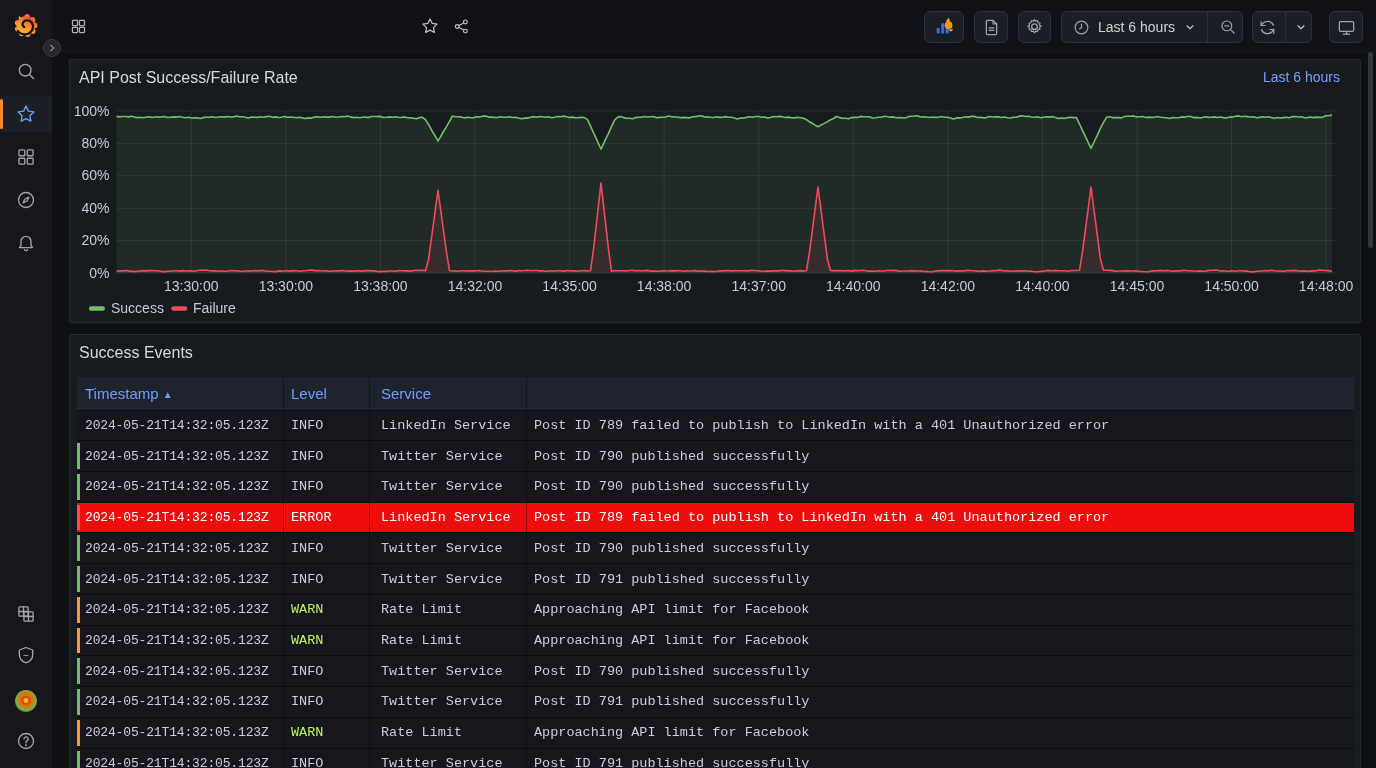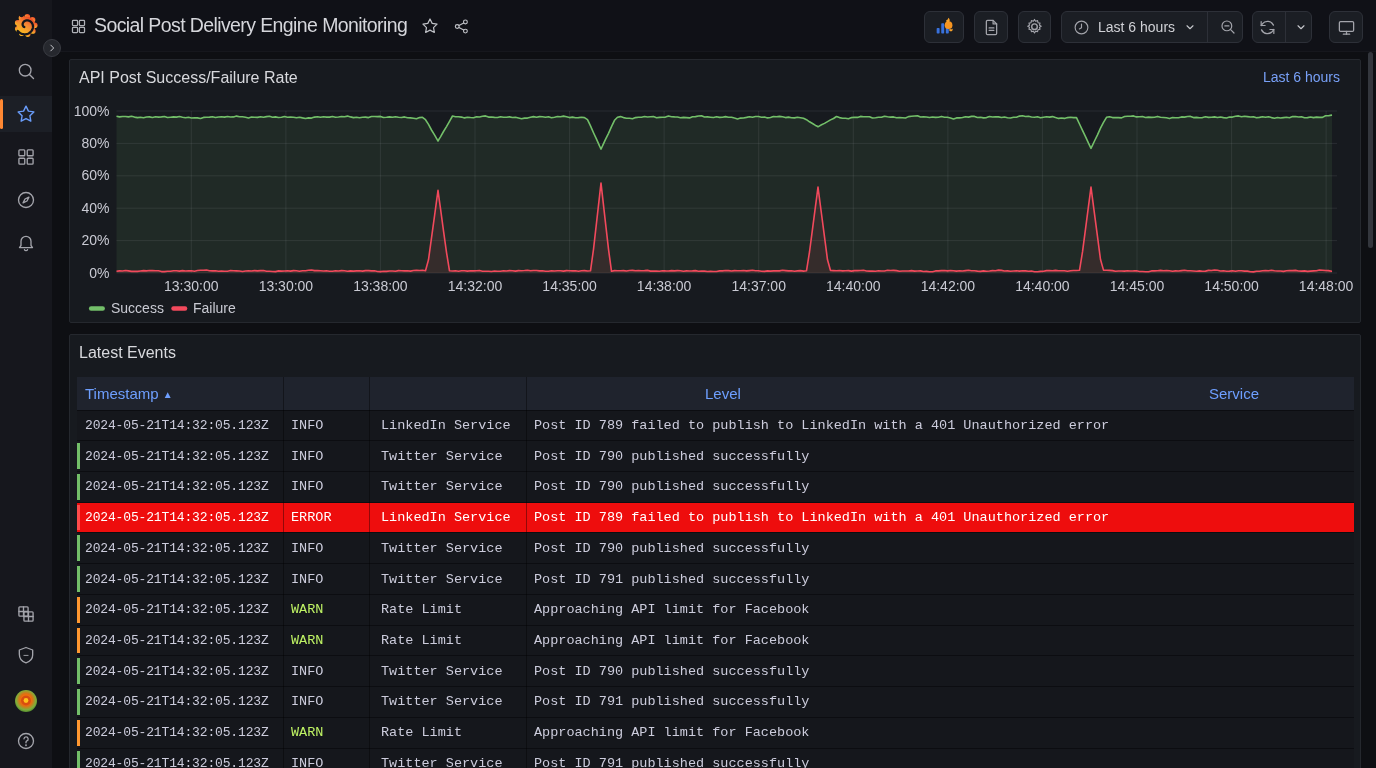--- a/index.html
+++ b/index.html
@@ -12,21 +12,21 @@
   .navtitle { position:absolute; left:42px; top:14px; font-size:19.5px; font-weight:500; color:#d5d6db; letter-spacing:-0.6px; white-space:nowrap; }
   .btn { position:absolute; top:11px; height:32px; background:#1b1e24; border:1px solid #2d3038; border-radius:6px; display:flex; align-items:center; justify-content:center; color:#c7c8cd; }
   .panel { position:absolute; background:#171a1f; border:1px solid #25282e; border-radius:2px; }
   #p1 { left:69px; top:59px; width:1292px; height:264px; }
   #p2 { left:69px; top:334px; width:1292px; height:450px; }
   .ptitle { position:absolute; left:9px; top:9px; font-size:16px; font-weight:500; color:#d8d9dd; }
   .plast { position:absolute; right:20px; top:9px; font-size:14px; color:#78a0f7; }
   
   .tbl { position:absolute; left:7px; top:42px; width:1277px; font-family:"Liberation Mono",monospace; font-size:13.5px; }
   .thead { height:32.6px; background:#1f232d; display:flex; align-items:center;
-    font-family:"Liberation Sans",sans-serif; font-size:15px; font-weight:500; color:#6e9fff;justify-content:space-between; }
+    font-family:"Liberation Sans",sans-serif; font-size:15px; font-weight:500; color:#6e9fff; }
   .thead > div { font-size:15px; letter-spacing:0; }
   .tr { height:30.73px; display:flex; align-items:center; position:relative; background:#15171c; border-top:1px solid #0c0d11; color:#ccccdc; }
   .c1 { width:206px; padding-left:8px; font-size:13px; letter-spacing:-0.15px; }
   .c2 { width:86px; padding-left:8px; }
   .c3 { width:157px; padding-left:12px; }
   .c4 { flex:1; padding-left:8px; }
   .bar { position:absolute; left:0; top:2px; bottom:2px; width:3px; }
   .g { background:#73bf69; } .o { background:#ff9830; }
   .warn .c2 { color:#bef264; }
   .err { background:#ee0d0d; color:#ffffff; }
@@ -115,21 +115,20 @@
       </svg>
     </div>
   </div>
   <div class="nav" id="nav">
     <div style="position:absolute;left:18px;top:18px"><svg width="17" height="17" viewBox="0 0 24 24" fill="none" stroke="#b0b2b8" stroke-width="1.8" stroke-linecap="round" stroke-linejoin="round">
         <rect x="3.5" y="3.5" width="7.2" height="7.2" rx="1.2"></rect>
         <rect x="13.3" y="3.5" width="7.2" height="7.2" rx="1.2"></rect>
         <rect x="3.5" y="13.3" width="7.2" height="7.2" rx="1.2"></rect>
         <rect x="13.3" y="13.3" width="7.2" height="7.2" rx="1.2"></rect>
       </svg></div>
-    <div class="navtitle">Social Post Delivery Engine Monitoring</div>
     <div style="position:absolute;left:369px;top:17px"><svg width="18" height="18" viewBox="0 0 24 24" fill="none" stroke="#c0c2c7" stroke-width="1.6" stroke-linecap="round" stroke-linejoin="round">
         <path d="M12 2.6l2.9 5.9 6.5 1-4.7 4.6 1.1 6.5-5.8-3.1-5.8 3.1 1.1-6.5L2.6 9.5l6.5-1z"></path>
       </svg></div>
     <div style="position:absolute;left:401px;top:18px"><svg width="17" height="17" viewBox="0 0 24 24" fill="none" stroke="#c0c2c7" stroke-width="1.6" stroke-linecap="round" stroke-linejoin="round">
         <circle cx="17.5" cy="5.5" r="2.7"></circle>
         <circle cx="6" cy="12" r="2.7"></circle>
         <circle cx="17.5" cy="18.5" r="2.7"></circle>
         <line x1="8.4" y1="10.6" x2="15.1" y2="6.9"></line>
         <line x1="8.4" y1="13.4" x2="15.1" y2="17.1"></line>
       </svg></div>
@@ -253,21 +252,21 @@
       </g>
       <rect x="18.9" y="246.3" width="16" height="4.5" rx="2.2" fill="#73bf69"></rect>
       <rect x="101.3" y="246.3" width="16" height="4.5" rx="2.2" fill="#f2495c"></rect>
       <g font-size="14" fill="#c9cad3">
         <text x="41.0" y="253.2">Success</text>
         <text x="123.0" y="253.2">Failure</text>
       </g>
     </svg>
   </div>
   <div class="panel" id="p2">
-    <div class="ptitle">Latest Events</div>
+    <div class="ptitle">Success Events</div>
     <div class="tbl" id="tbl">
       <div class="thead">
         <div class="c1">Timestamp <span style="font-size:10px;position:relative;top:-1px">▲</span></div>
         <div class="c2">Level</div>
         <div class="c3">Service</div>
       </div>
       <div class="tr">
         <div class="c1">2024-05-21T14:32:05.123Z</div>
         <div class="c2">INFO</div>
         <div class="c3">LinkedIn Service</div>

